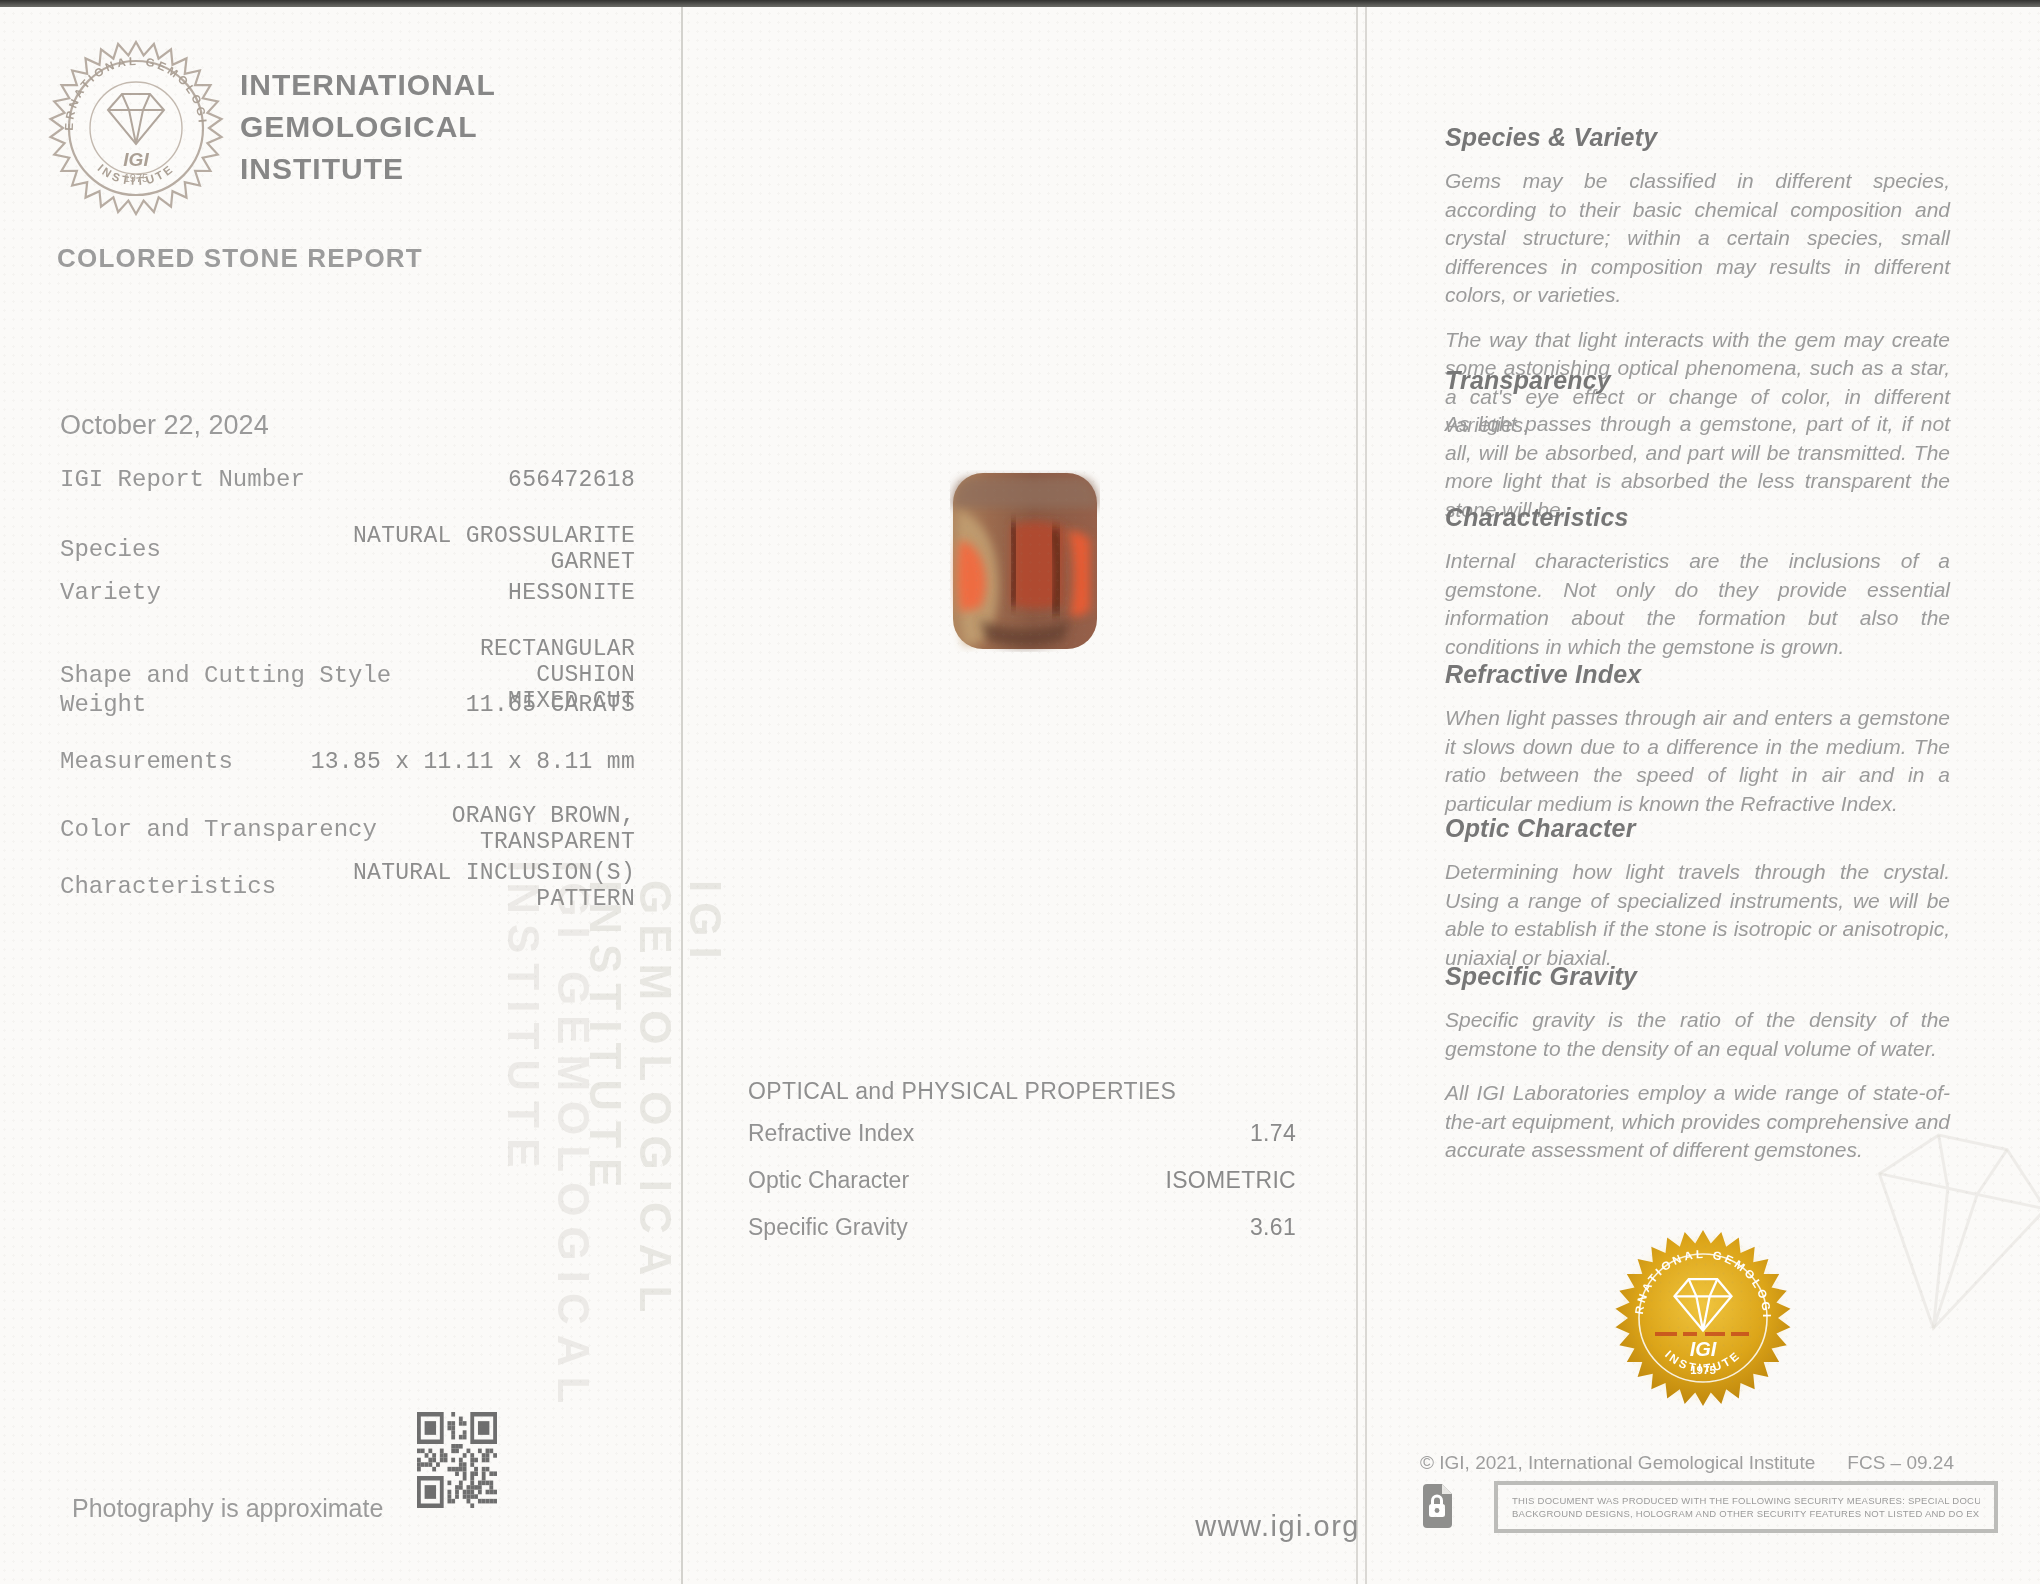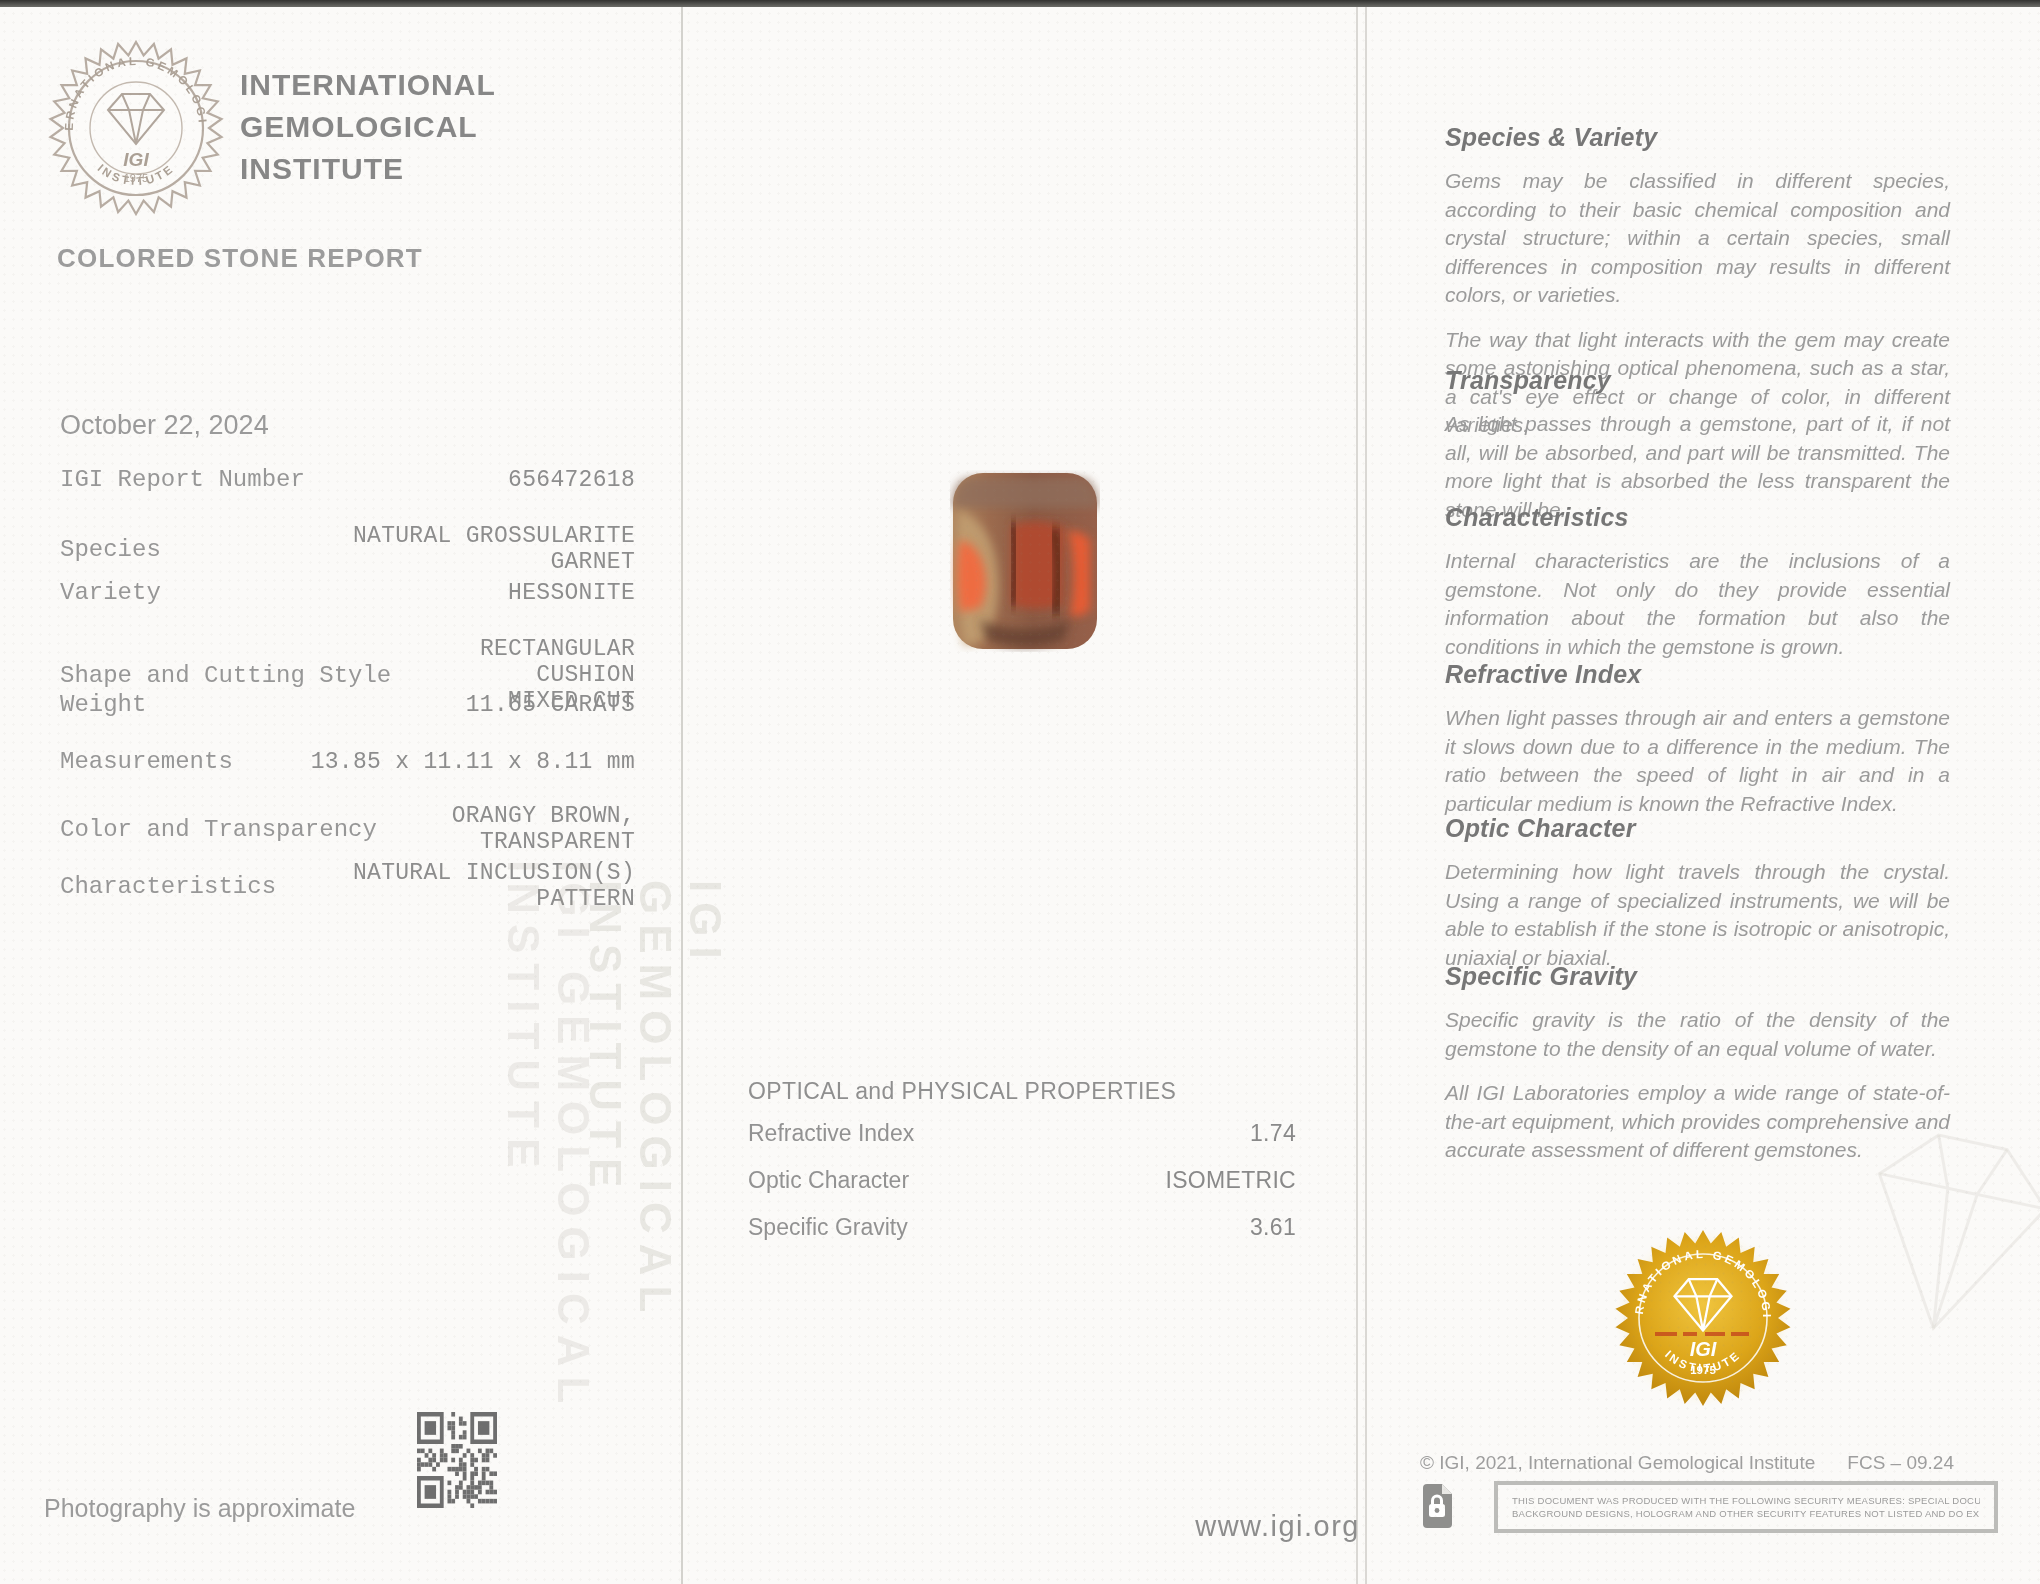--- a/index.html
+++ b/index.html
@@ -25,21 +25,21 @@
   
   .brand-title{position:absolute;left:240px;top:64px;font-size:30px;font-weight:bold;
     letter-spacing:1px;color:#878787;line-height:42px;}
   .report-type{position:absolute;left:57px;top:243px;font-size:26px;font-weight:bold;
     letter-spacing:1.2px;color:#9c9c9c;}
   .report-date{position:absolute;left:60px;top:410px;font-size:27px;color:#9a9a9a;}
   .fields{position:absolute;left:60px;top:466px;width:575px;}
   .lfield{position:absolute;left:0;width:100%;display:flex;justify-content:space-between;align-items:center;font-family:Liberation Mono, monospace;}
   .flabel{font-size:24px;color:#979797;white-space:nowrap;}
   .fvalue{font-size:23px;color:#8d8d8d;text-align:right;white-space:pre-line;line-height:26px;letter-spacing:.3px;flex:1;margin-left:14px;}
-  .photo-note{position:absolute;left:44px;top:1494px;font-size:25px;color:#9b9b9b;}
+  .photo-note{position:absolute;left:72px;top:1494px;font-size:25px;color:#9b9b9b;}
   .wm-v{position:absolute;writing-mode:vertical-rl;font-weight:bold;font-size:44px;
     letter-spacing:10px;color:rgba(162,155,142,0.16);user-select:none;}
   .wm1{left:498px;top:860px;height:560px;}
   .wm2{left:580px;top:880px;height:540px;color:rgba(162,155,142,0.20);}
   #qr-code{position:absolute;left:417px;top:1412px;}
 
   
   #gem-photo{position:absolute;left:950px;top:470px;}
   .opt-head{position:absolute;left:748px;top:1078px;font-size:23px;color:#8f8f8f;letter-spacing:.4px;}
   .opt-row{position:absolute;left:748px;width:548px;display:flex;justify-content:space-between;}

